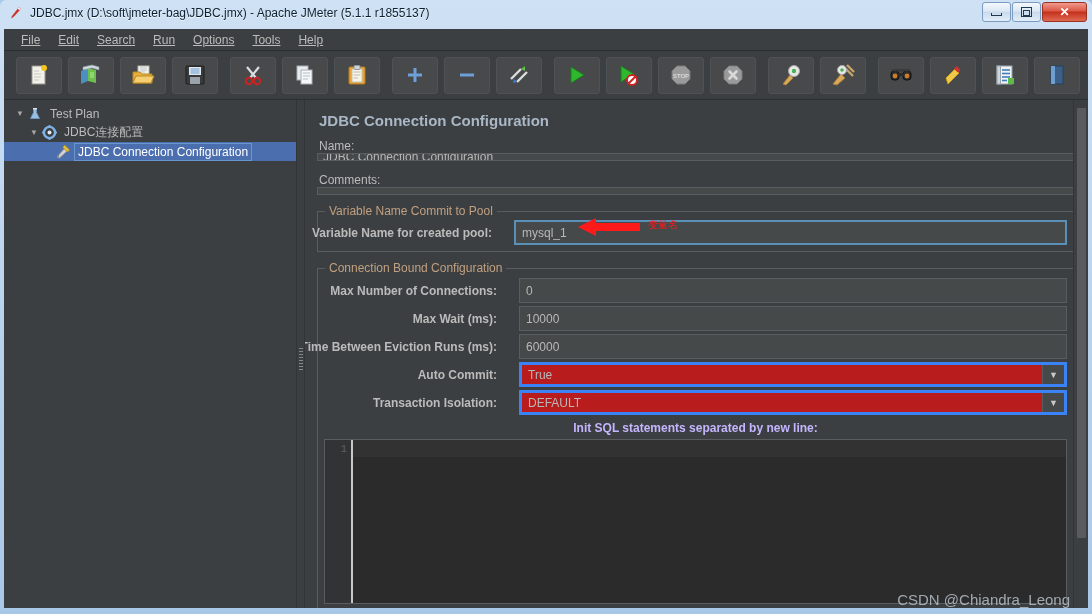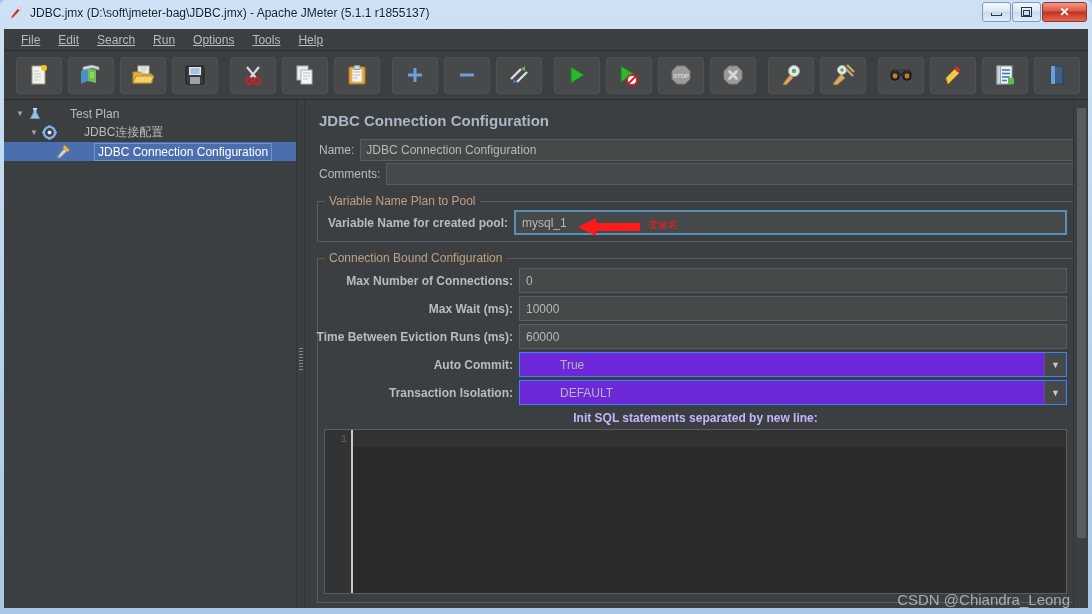--- a/index.html
+++ b/index.html
@@ -123,21 +123,21 @@
   .tree-row.selected {
     background: #4b6eaf;
     color: #ffffff;
   }
   .tree-row.selected .tlabel {
     background: #4b6eaf;
     outline: 1px solid #6897ce;
   }
   .tw { display:inline-block; width:12px; text-align:center; color:#a6a6a6; font-size:8px; flex:none; }
   .ticon { display:inline-flex; width:18px; height:16px; align-items:center; justify-content:center; flex:none; margin-right:3px; }
-  .tlabel { padding: 1px 3px; margin-left: 20px; }
+  .tlabel { padding: 1px 3px; }
 
   
   #splitter {
     width: 9px; height: 100%;
     background: #3c3f41;
     border-left: 1px solid #323537;
     border-right: 1px solid #323537;
     position: relative;
     cursor: col-resize;
     flex: none;
@@ -160,21 +160,22 @@
     padding: 8px 14px 0 12px;
   }
   #panel-title {
     font-size: 15px; font-weight: bold; color: #a9b7c6;
     margin: 4px 0 10px 2px;
   }
 
   .name-row, .comments-row {
     display: flex; align-items: stretch;
     height: 22px;
-    margin-bottom: 2px;
+    margin-bottom: 12px;
+    flex-direction: column;
   }
   .fld-label {
     font-size: 12px; color: #bbbbbb;
     display: flex; align-items: center;
     padding: 0 6px 0 2px;
     white-space: nowrap;
     flex: none;
   }
   .fld-input {
     flex: 1;
@@ -208,43 +209,42 @@
     display: flex; align-items: stretch;
     height: 25px;
     margin-bottom: 3px;
   }
   .row .rlabel {
     width: 195px;
     text-align: right;
     font-size: 12px; color: #bbbbbb;
     font-weight: bold;
     display: flex; align-items: center; justify-content: flex-end;
-    padding-right: 6px;
+    padding-right: 22px;
     flex: none;
     white-space: nowrap;
   }
   .row .rinput {
     flex: 1;
     background: #45494a;
     border: 1px solid #5a5d5f;
     color: #b8b8b8;
     font-size: 12px;
     display: flex; align-items: center;
     padding: 0 6px;
   }
   .row .rinput.focused {
     border: 2px solid #5a8fb8;
     background: #45494a;
   }
   .combo {
     flex: 1;
     display: flex;
-    border: 1px solid #3b82f6;
-    background: #6d28d9;
-    padding-left: 34px;
+    border: 3px solid #3b82f6;
+    background: #b91c1c;
   }
   .combo .cvalue {
     flex: 1;
     color: #b8b8b8; font-size: 12px;
     display: flex; align-items: center;
     padding: 0 6px;
   }
   .combo .carrow {
     width: 22px;
     border-left: 1px solid #5a5d5f;
@@ -661,21 +661,21 @@
         <div class="fld-label">Name:</div>
         <div class="fld-input">JDBC Connection Configuration</div>
       </div>
 
       <div class="comments-row">
         <div class="fld-label">Comments:</div>
         <div class="fld-input"></div>
       </div>
 
       <div class="group" style="margin-top:16px;padding:8px 6px 6px 6px;">
-        <div class="group-title">Variable Name Plan to Pool</div>
+        <div class="group-title">Variable Name Commit to Pool</div>
         <div class="row" style="margin-bottom:0">
           <div class="rlabel" style="width:190px;font-weight:bold">Variable Name for created pool:</div>
           <div class="rinput focused">mysql_1</div>
         </div>
       </div>
 
       <div class="group" style="margin-top:16px;padding:9px 6px 8px 6px;">
         <div class="group-title">Connection Bound Configuration</div>
 
         <div class="row">

